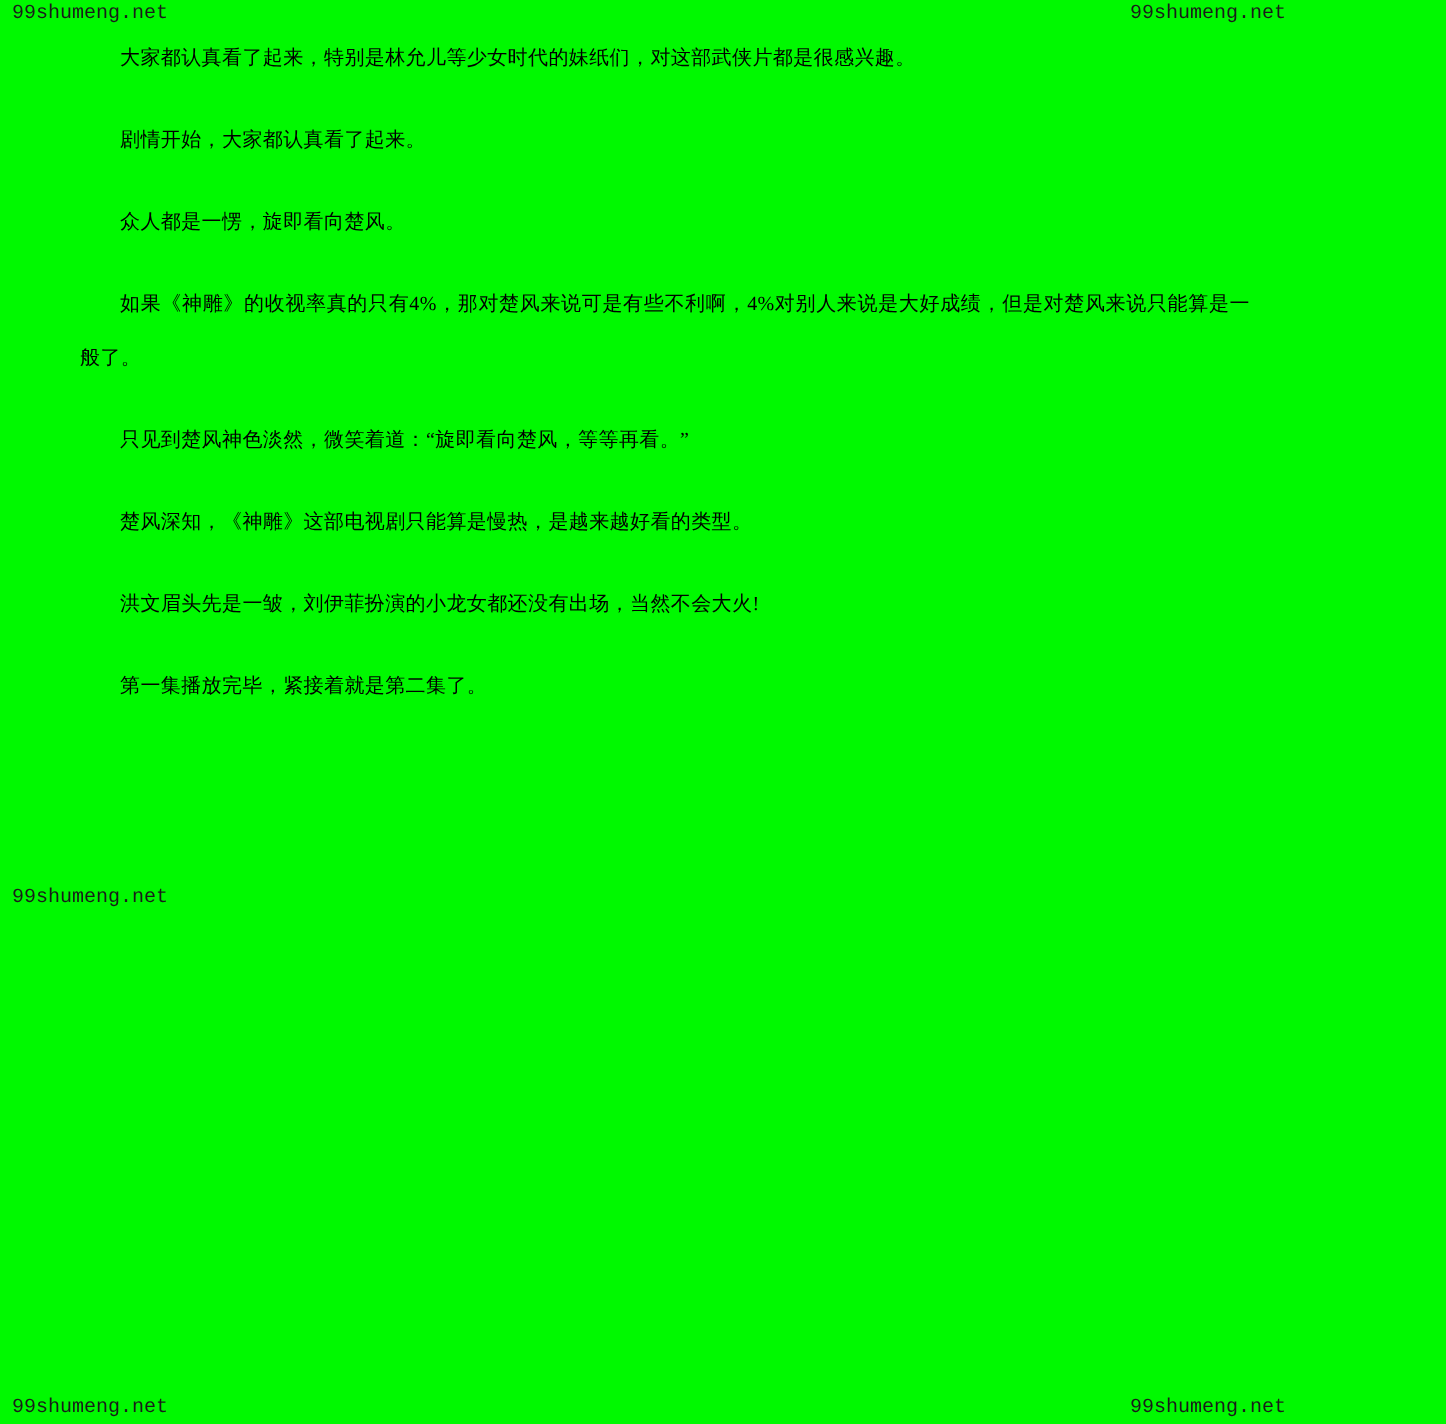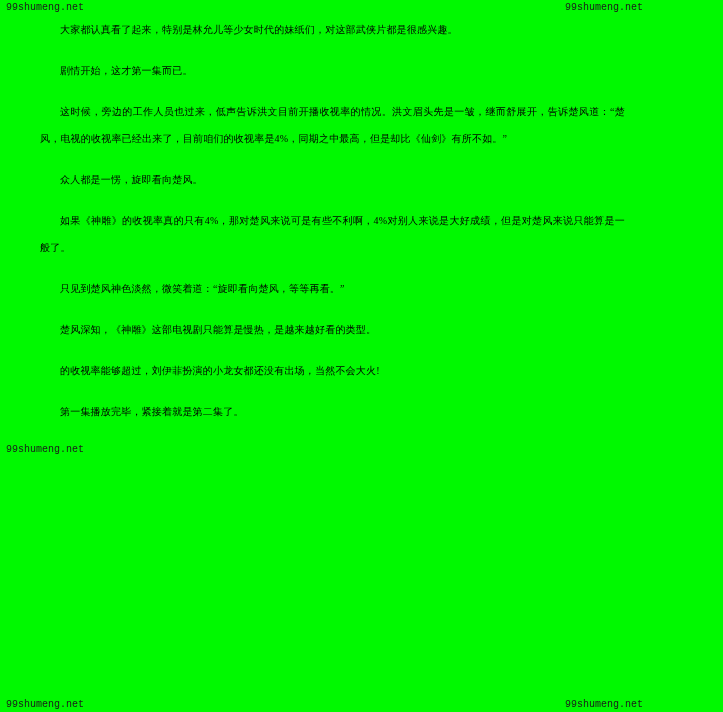--- a/index.html
+++ b/index.html
@@ -57,23 +57,22 @@
 <div class="page">
 
   <span class="watermark wm-tl">99shumeng.net</span>
   <span class="watermark wm-tr">99shumeng.net</span>
   <span class="watermark wm-ml">99shumeng.net</span>
   <span class="watermark wm-bl">99shumeng.net</span>
   <span class="watermark wm-br">99shumeng.net</span>
 
   <div class="body-text">
     <p class="para">大家都认真看了起来，特别是林允儿等少女时代的妹纸们，对这部武侠片都是很感兴趣。</p>
-    <p class="para">剧情开始，这才第一集而已。</p>
-    <p class="para">这时候，旁边的工作人员也过来，低声告诉洪文目前开播收视率的情况。洪文眉头先是一皱，继而舒展开，告诉楚风道：“楚风，电视的收视率已经出来了，目前咱们的收视率是4%，同期之中最高，但是却比《仙剑》有所不如。”</p>
+    <p class="para">剧情开始，大家都认真看了起来。</p>
     <p class="para">众人都是一愣，旋即看向楚风。</p>
     <p class="para">如果《神雕》的收视率真的只有4%，那对楚风来说可是有些不利啊，4%对别人来说是大好成绩，但是对楚风来说只能算是一般了。</p>
     <p class="para">只见到楚风神色淡然，微笑着道：“旋即看向楚风，等等再看。”</p>
     <p class="para">楚风深知，《神雕》这部电视剧只能算是慢热，是越来越好看的类型。</p>
-    <p class="para">的收视率能够超过，刘伊菲扮演的小龙女都还没有出场，当然不会大火!</p>
+    <p class="para">洪文眉头先是一皱，刘伊菲扮演的小龙女都还没有出场，当然不会大火!</p>
     <p class="para">第一集播放完毕，紧接着就是第二集了。</p>
   </div>
 
 </div>
 
 </body></html>

